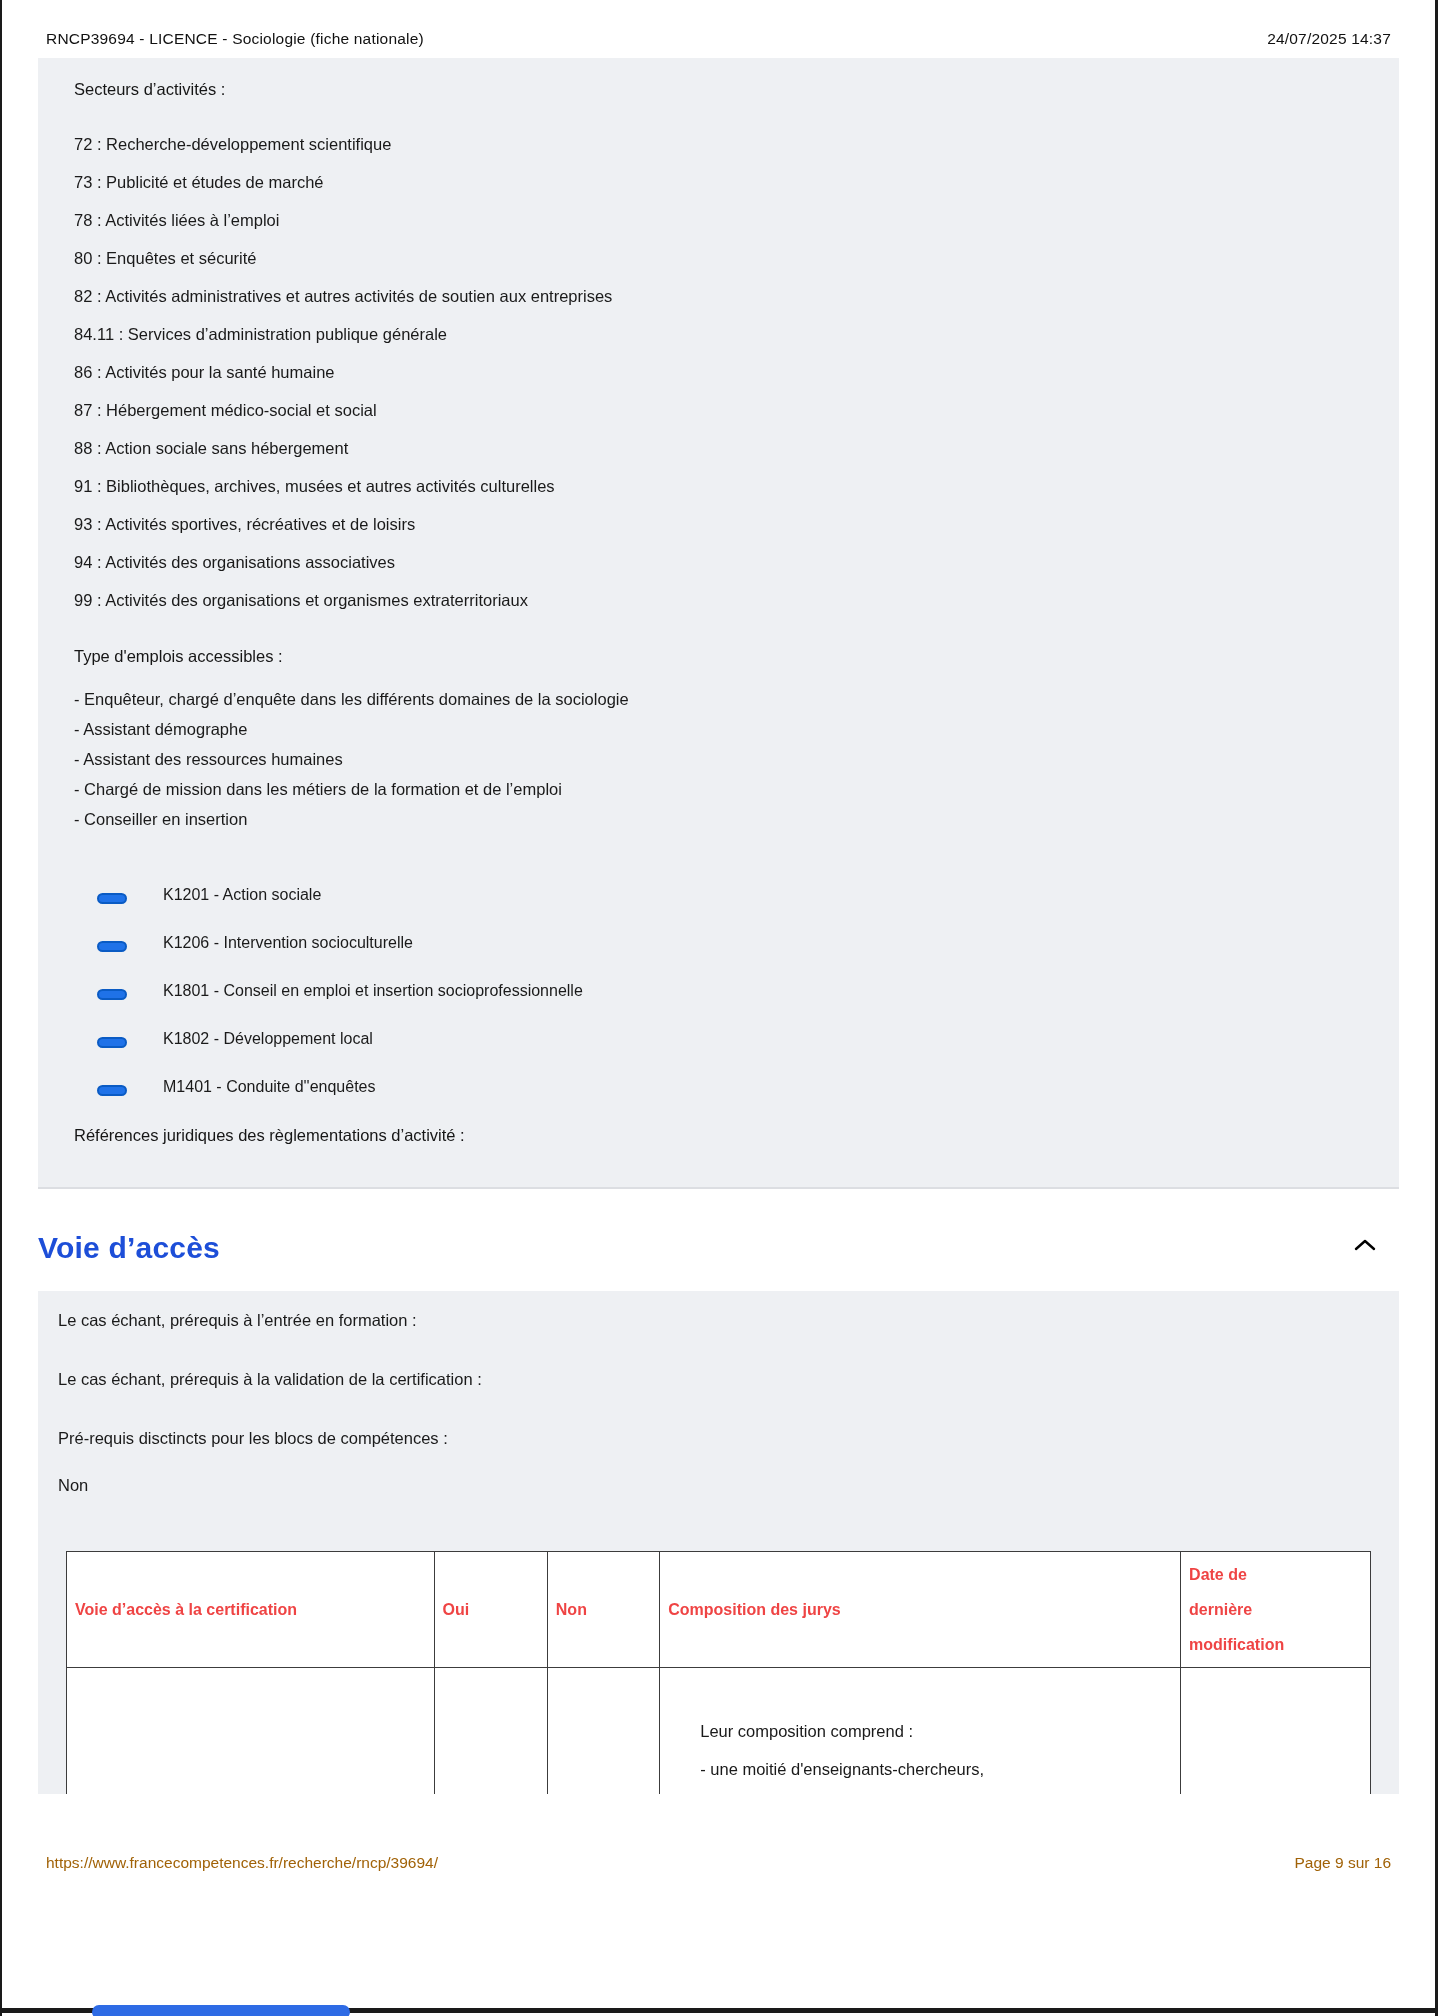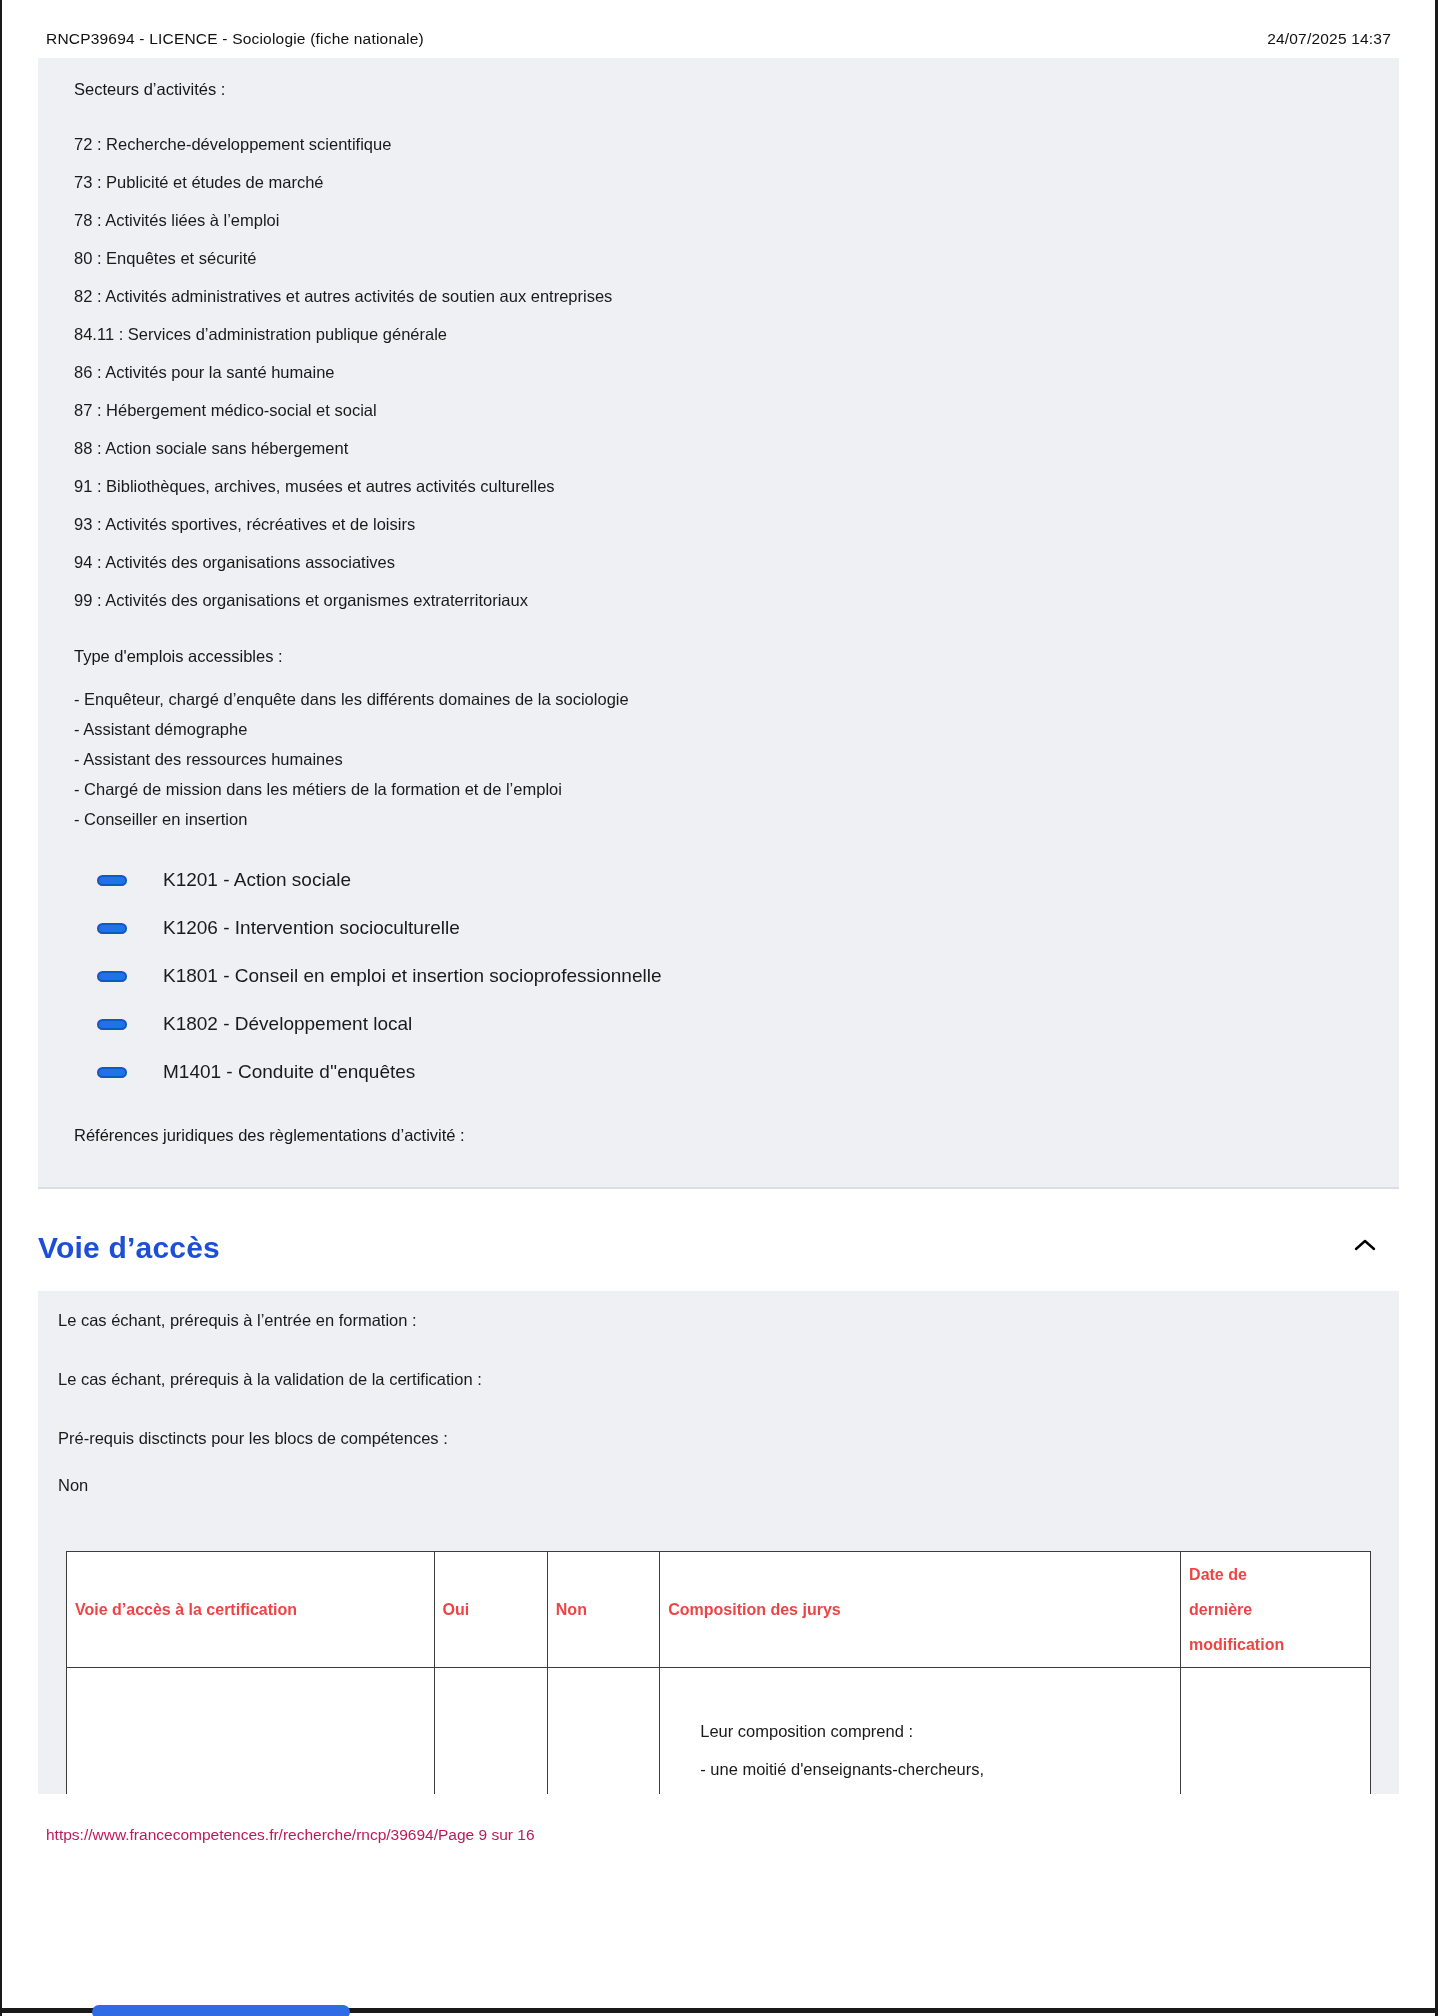--- a/index.html
+++ b/index.html
@@ -19,21 +19,21 @@
   .panel { background:#eef0f3; margin:0 36px; }
   .panel-activity { margin-top:10px; padding:22px 36px 42px 36px; border-bottom:2px solid #dcdee2; }
   .label-line { font-size:16.5px; color:#161616; }
   .sector-list { list-style:none; margin-top:26px; }
   .sector-list li { font-size:16.5px; line-height:38px; }
   .jobs-label { margin-top:28px; }
   .jobs-list { margin-top:18px; }
   .jobs-list p { font-size:16.5px; line-height:30px; }
   .rome-label { margin-top:24px; }
   .rome-list { list-style:none; margin-top:22px; }
-  .rome-list li { display:flex; align-items:center; height:48px; font-size:19px; }
+  .rome-list li { display:flex; align-items:flex-end; height:48px; font-size:16px; }
   .rome-bullet {
     width:30px; height:11px; border-radius:6px; margin-left:23px; margin-right:36px;
     background:#1f72e8; border:2px solid #0a5bc4; flex:0 0 auto;
   }
   .legal-label { margin-top:30px; }
   
   .section-head { position:relative; margin:42px 36px 0 36px; }
   .section-head h2 { font-size:30px; font-weight:700; color:#1d4ed8; letter-spacing:.2px; }
   .chevron { position:absolute; right:22px; top:6px; cursor:pointer; }
   
@@ -48,22 +48,22 @@
     font-size:16px; font-weight:700; text-align:left; vertical-align:middle;
     height:116px; line-height:2.2; padding:0 8px; color:#ef4444;
   }
   .access-table th span { display:inline-block; }
   .th-narrow span { max-width:112px; }
   .access-table td { height:190px; vertical-align:top; }
   .composition-cell { padding:44px 20px 0 40px; }
   .composition-cell p { font-size:16.5px; line-height:38px; font-weight:400; }
   
   .doc-footer {
-    display:flex; justify-content:flex-start; align-items:flex-start;
-    margin-top:32px; padding:0 44px; font-size:15.5px; color:#be185d;
+    display:flex; justify-content:space-between; align-items:flex-start;
+    margin-top:60px; padding:0 44px; font-size:15.5px; color:#a16207;
   }
   .bottom-band { position:absolute; left:0; right:0; top:2008px; height:5px; background:#1a1a1a; }
   .bottom-blue-bar {
     position:absolute; left:90px; top:2005px; width:258px; height:14px;
     border-radius:8px; background:#2e6be5; z-index:2;
   }
 </style>
 </head>
 <body>
 

